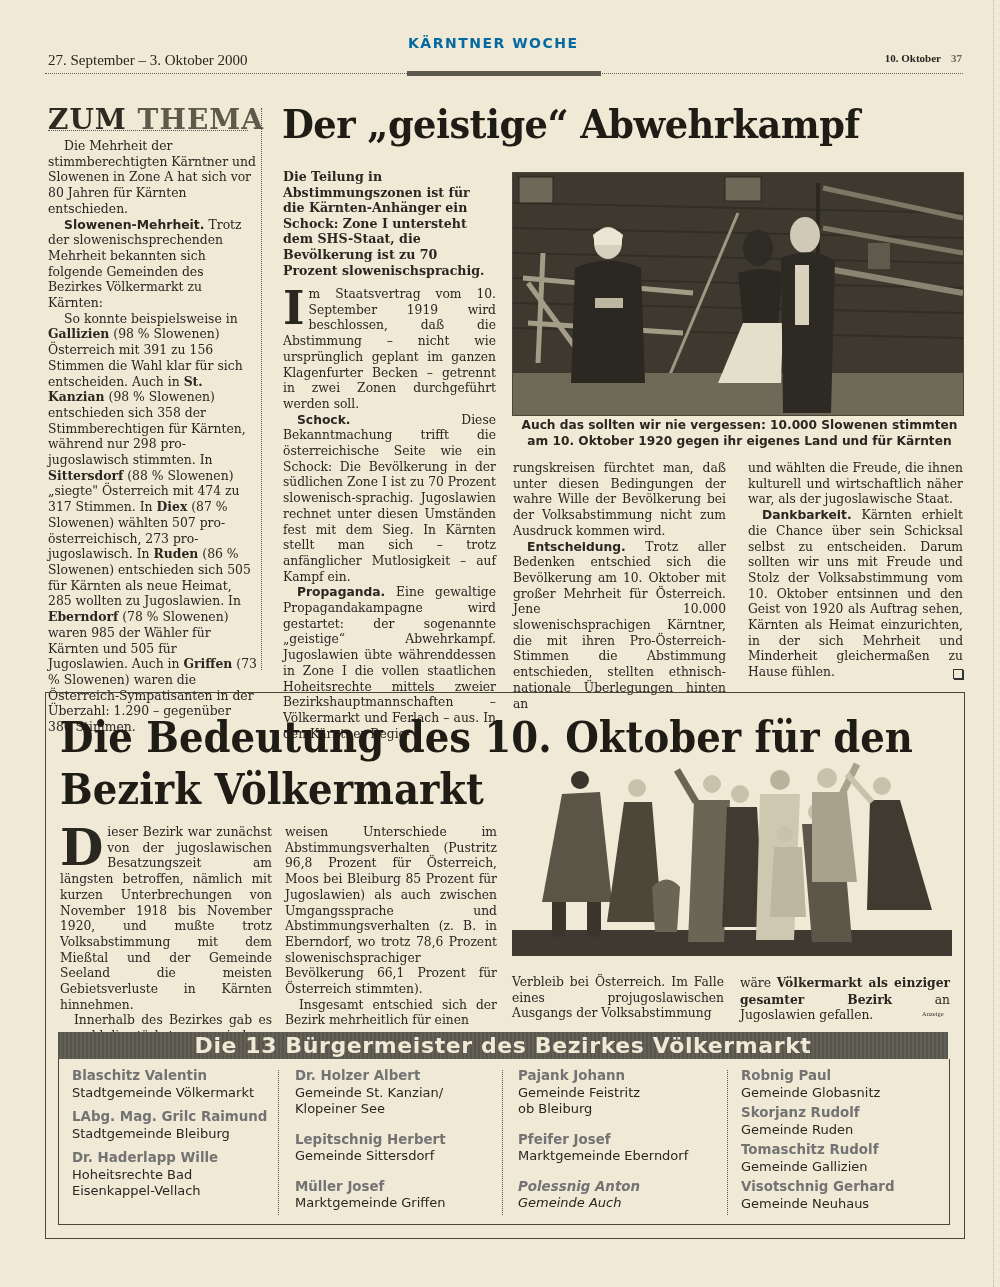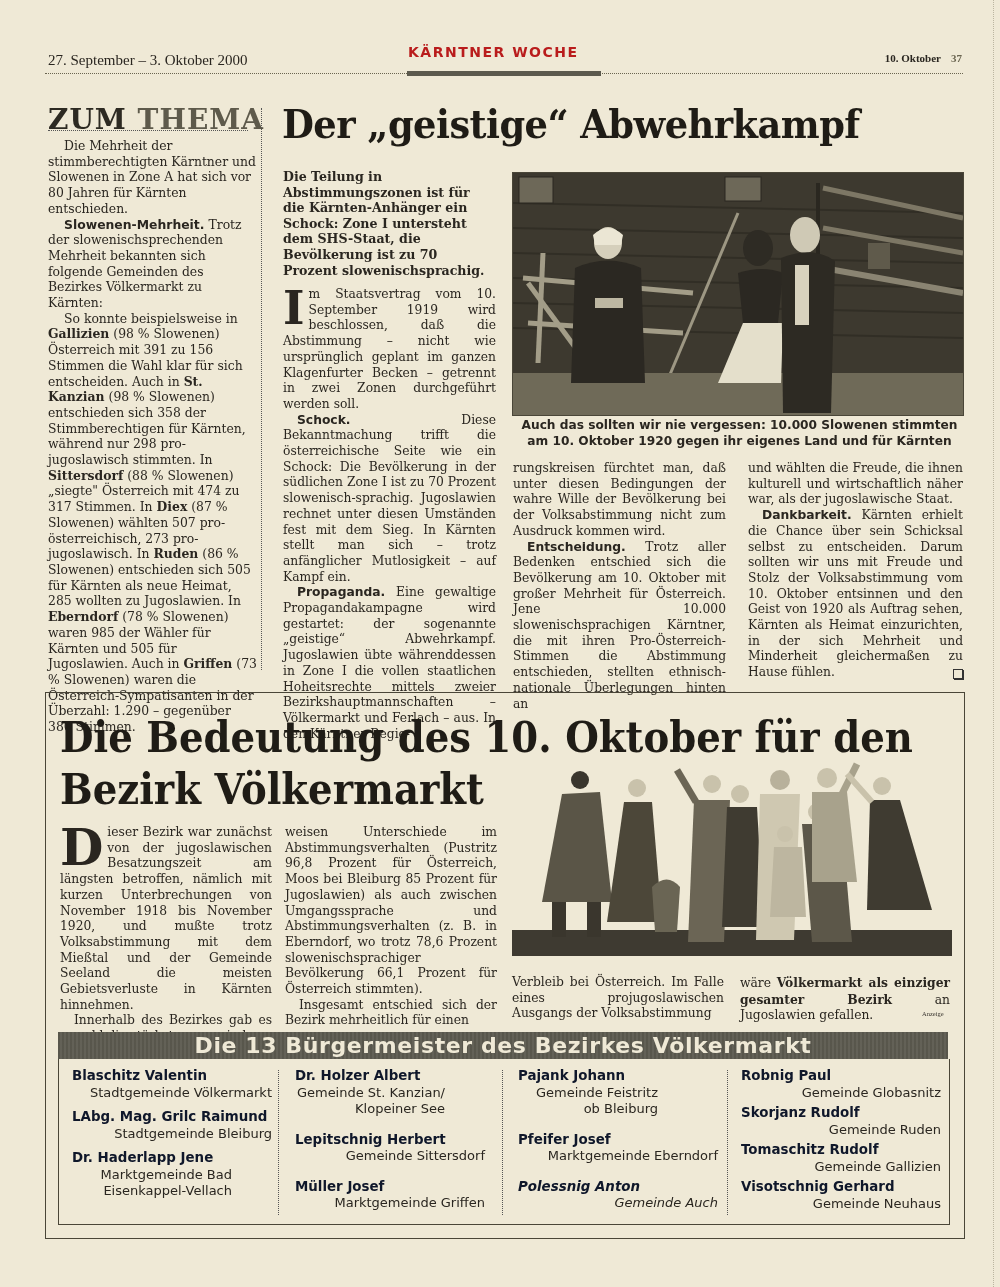--- a/index.html
+++ b/index.html
@@ -2,21 +2,21 @@
 <html><head>
 <meta charset="utf-8">
 <style>
   html, body { margin:0; padding:0; }
   body { width:1000px; height:1287px; background:#efe9d6; position:relative; overflow:hidden;
          font-family:"DejaVu Serif", serif; color:#2a2620; }
   .abs { position:absolute; }
 
   
   #hdr-date { left:48px; top:52px; font-family:"Liberation Serif", serif; font-size:15px; }
-  #hdr-pub { left:408px; top:44px; font-family:"DejaVu Sans", sans-serif; font-weight:bold; font-size:14px; letter-spacing:1.5px; color:#b91c1c; }
+  #hdr-pub { left:408px; top:35px; font-family:"DejaVu Sans", sans-serif; font-weight:bold; font-size:14px; letter-spacing:1.5px; color:#0369a1; }
   #hdr-right { right:38px; top:52px; font-family:"Liberation Serif", serif; font-size:11px; font-weight:bold; }
   #hdr-right .pg { color:#6a6550; margin-left:10px; }
   #hdr-rule { left:45px; top:73px; width:918px; border-top:1px dotted #6a6550; }
   #hdr-bar { left:407px; top:71px; width:194px; height:5px; background:#5c5a4e; }
 
   
   #zt-title { left:48px; top:103px; font-family:"DejaVu Serif", serif; font-weight:bold; font-size:28px; letter-spacing:1px; }
   #zt-title .a { color:#2d2a22; }
   #zt-title .b { color:#5e5a4b; }
   #zt-rule { left:48px; top:130px; width:200px; border-top:1px dotted #555; }
@@ -58,22 +58,22 @@
   #ad-col3b { left:740px; top:975px; width:210px; font-size:12.3px; line-height:15.7px; text-align:justify; }
   #ad-tag { left:922px; top:1010px; font-family:Liberation Serif, serif; font-size:6.5px; color:#3a3630; }
 
   
   #mayor-banner { left:58px; top:1032px; width:890px; height:27px; background:#5d5b50;
                   background-image:repeating-linear-gradient(90deg, rgba(0,0,0,0.05) 0 2px, rgba(255,255,255,0.04) 2px 4px); }
   #mayor-title { left:58px; top:1030px; width:890px; text-align:center; font-family:"DejaVu Sans", sans-serif; font-weight:bold; font-size:22px; line-height:31px; color:#efe9d6; letter-spacing:0.6px; }
   #mayor-box { left:58px; top:1059px; width:890px; height:165px; border:1px solid #4a4638; border-top:none; }
   .mcol { position:absolute; top:1068px; font-family:"DejaVu Sans", sans-serif; font-size:13.4px; line-height:16.5px; }
   .mcol .entry { margin-bottom:8px; }
-  .mcol .nm { font-weight:bold; color:#0f172a; display:block; }
-  .mcol .pl { color:#2a2620; display:block; font-size:13px;text-align:right; }
+  .mcol .nm { font-weight:bold; color:#737373; display:block; }
+  .mcol .pl { color:#2a2620; display:block; font-size:13px; }
   .mvrule { position:absolute; top:1070px; height:145px; border-left:1px dotted #555; }
 
   
   #edge-right { left:993px; top:0; width:7px; height:1287px; border-left:1px dotted #bbb5a0; }
 </style>
 </head>
 <body>
 
 <div id="hdr-date" class="abs">27. September – 3. Oktober 2000</div>
 <div id="hdr-pub" class="abs">KÄRNTNER WOCHE</div>
@@ -233,22 +233,22 @@
 <div class="mcol" style="left:72px; width:200px;">
   <div class="entry">
       <span class="nm">Blaschitz Valentin</span>
       <span class="pl">Stadtgemeinde Völkermarkt</span>
     </div>
   <div class="entry">
       <span class="nm">LAbg. Mag. Grilc Raimund</span>
       <span class="pl">Stadtgemeinde Bleiburg</span>
     </div>
   <div class="entry" style="width:160px;">
-      <span class="nm">Dr. Haderlapp Jene</span>
-      <span class="pl">Marktgemeinde Bad Eisenkappel-Vellach</span>
+      <span class="nm">Dr. Haderlapp Wille</span>
+      <span class="pl">Hoheitsrechte Bad Eisenkappel-Vellach</span>
     </div>
 </div>
 <div class="mvrule" style="left:278px;"></div>
 
 <div class="mcol" style="left:295px; width:190px;">
   <div class="entry" style="width:150px;">
       <span class="nm">Dr. Holzer Albert</span>
       <span class="pl">Gemeinde St. Kanzian/ Klopeiner See</span>
     </div>
   <div class="entry" style="margin-top:14px;">

